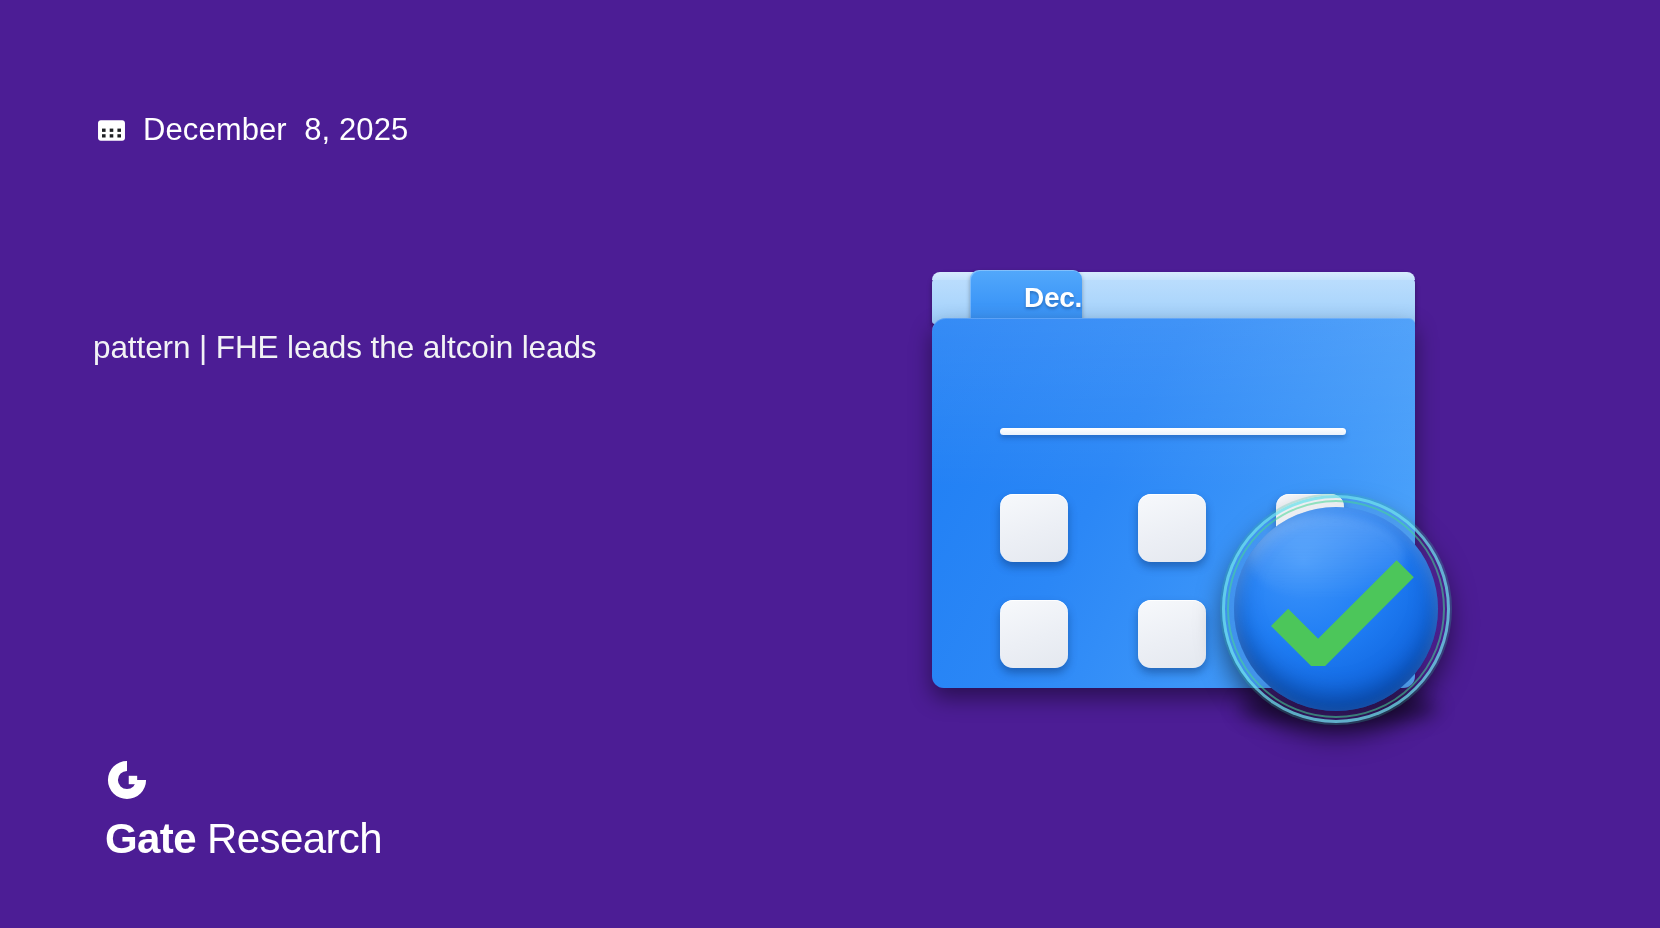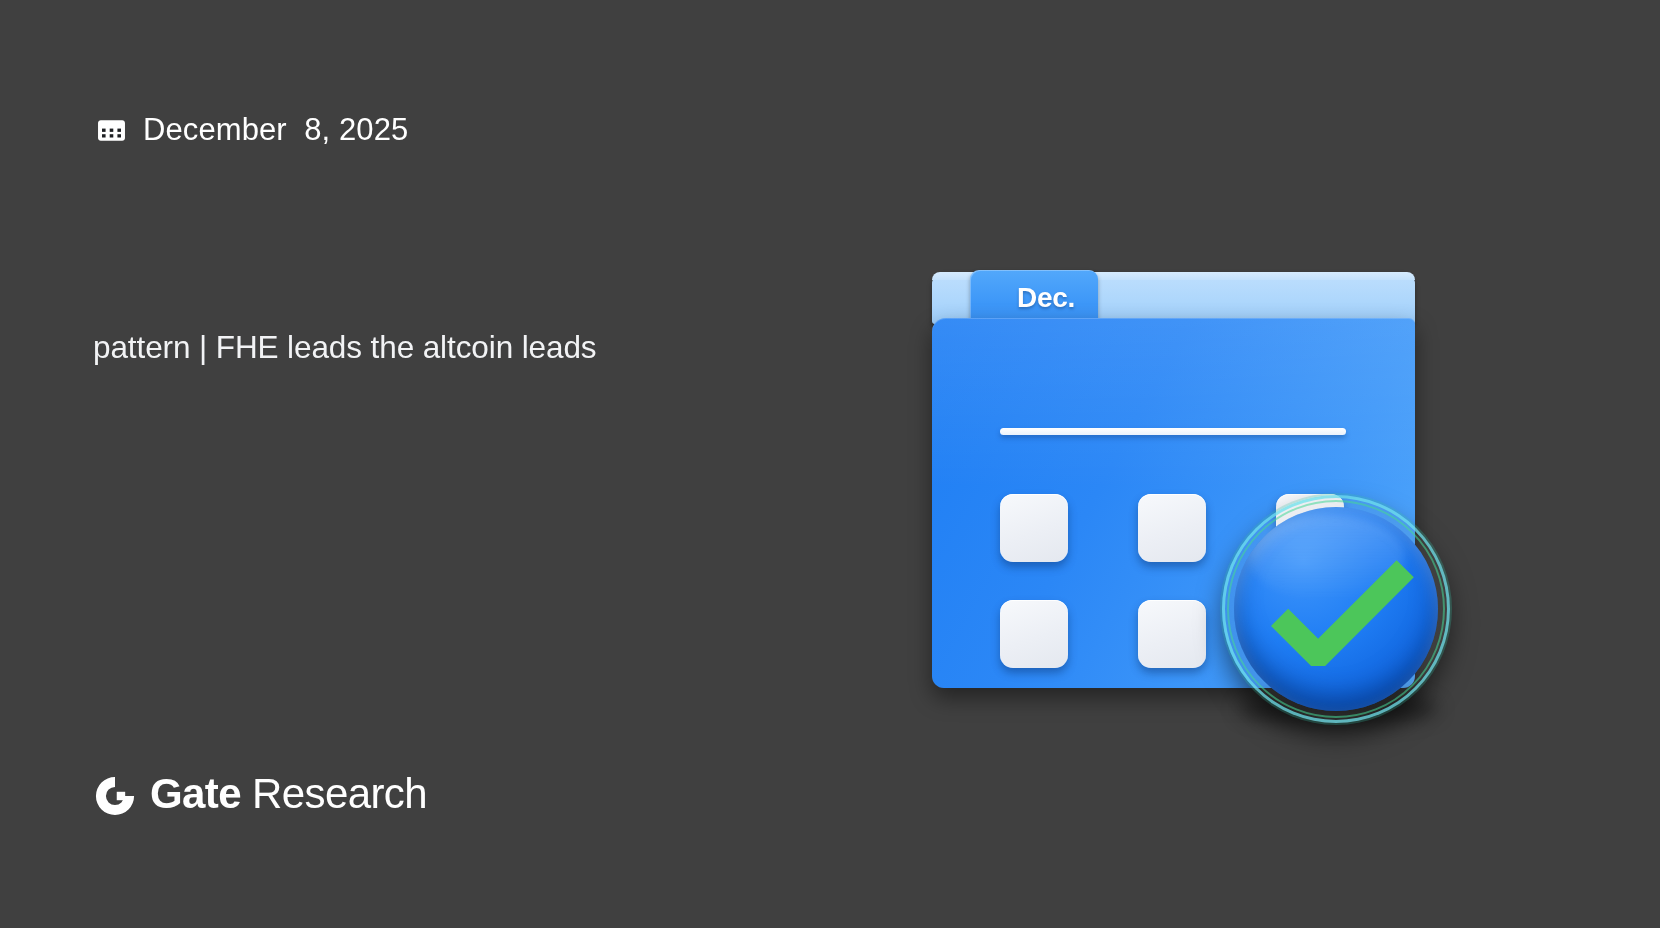--- a/index.html
+++ b/index.html
@@ -2,21 +2,21 @@
 <html><head>
 <meta charset="utf-8">
 <style>
   * { margin:0; padding:0; box-sizing:border-box; }
   html, body {
     width:1660px; height:928px;
     background:#1e2023;
     font-family:"Liberation Sans", sans-serif;
     overflow:hidden;
   }
-  #stage { position:relative; width:1660px; height:928px; background:#404040; }
+  #stage { position:relative; width:1660px; height:928px; background:#4c1d95; }
 
   
   .date-row {
     position:absolute; left:95px; top:112px;
     display:flex; align-items:center; gap:15px;
   }
   .cal-icon { width:33px; height:33px; display:block; }
   .date-text {
     font-size:31px; color:#ffffff; letter-spacing:.1px;
     font-weight:400; white-space:pre;
@@ -30,22 +30,22 @@
 
   .subtitle {
     position:absolute; left:93px; top:325px;
     font-size:31.5px; font-weight:400; color:#f2f3f5;
     line-height:1.42; letter-spacing:-.1px;
   }
   .subtitle div { white-space:nowrap; }
 
   
   .brand {
-    position:absolute; left:93px; top:758px;
-    display:flex; align-items:flex-end; gap:13px; height:60px;
+    position:absolute; left:105px; top:758px;
+    display:flex; align-items:flex-start; gap:13px; height:60px;flex-direction:column;
   }
   .brand-mark { width:44px; height:44px; display:block; }
   .brand-text { font-size:42px; color:#ffffff; letter-spacing:-.6px; white-space:pre; }
   .brand-text .b { font-weight:700; }
   .brand-text .r { font-weight:400; }
 
   
   .illo { position:absolute; left:900px; top:240px; width:600px; height:510px; }
 
   
@@ -56,25 +56,25 @@
     box-shadow:0 3px 5px rgba(0,0,0,.35);
   }
   .cal-back-hl {
     position:absolute; left:0; top:0; width:100%; height:8px;
     border-radius:12px 12px 0 0;
     background:linear-gradient(180deg,#d7ecfe,#c4e2fd);
   }
 
   
   .cal-tab {
-    position:absolute; left:70px; top:30px; width:128px; height:56px;
+    position:absolute; left:70px; top:30px; width:112px; height:56px;
     border-radius:9px 9px 0 0;
     background:linear-gradient(180deg,#52a8fb 0%,#3d97f8 60%,#3a93f7 100%);
     box-shadow:0 2px 4px rgba(0,0,0,.3), inset 1px 1px 0 rgba(255,255,255,.28);
-    display:flex; align-items:center; justify-content:center;
+    display:flex; align-items:center; justify-content:flex-end;
     padding-left:24px;
   }
   .cal-tab-label {
     color:#ffffff; font-size:28px; font-weight:700; letter-spacing:-.3px;
     text-shadow:0 2px 3px rgba(18,60,120,.45);
   }
 
   
   .cal-body {
     position:absolute; left:32px; top:78px; width:483px; height:370px;

